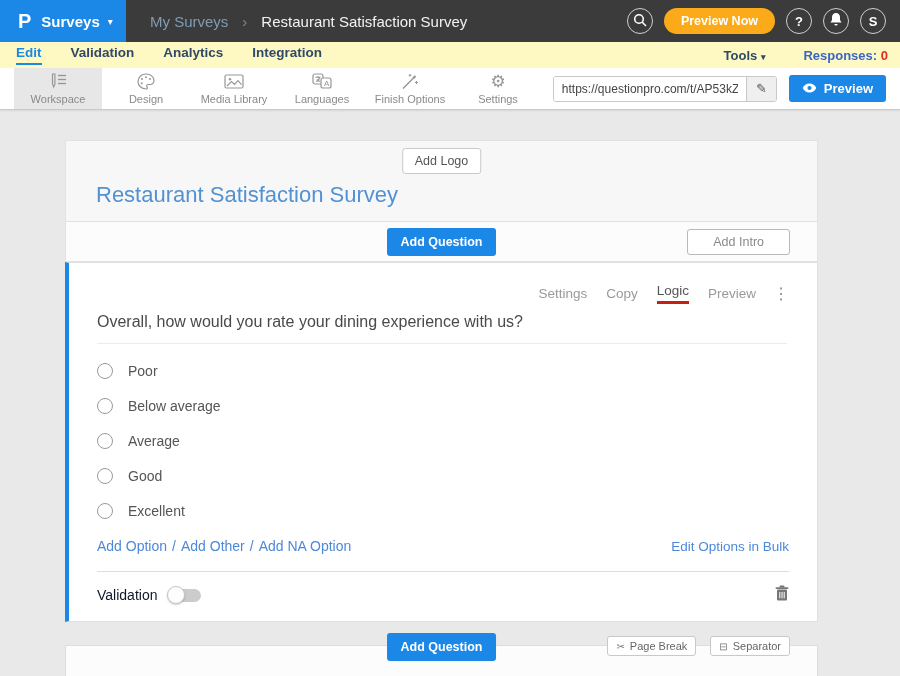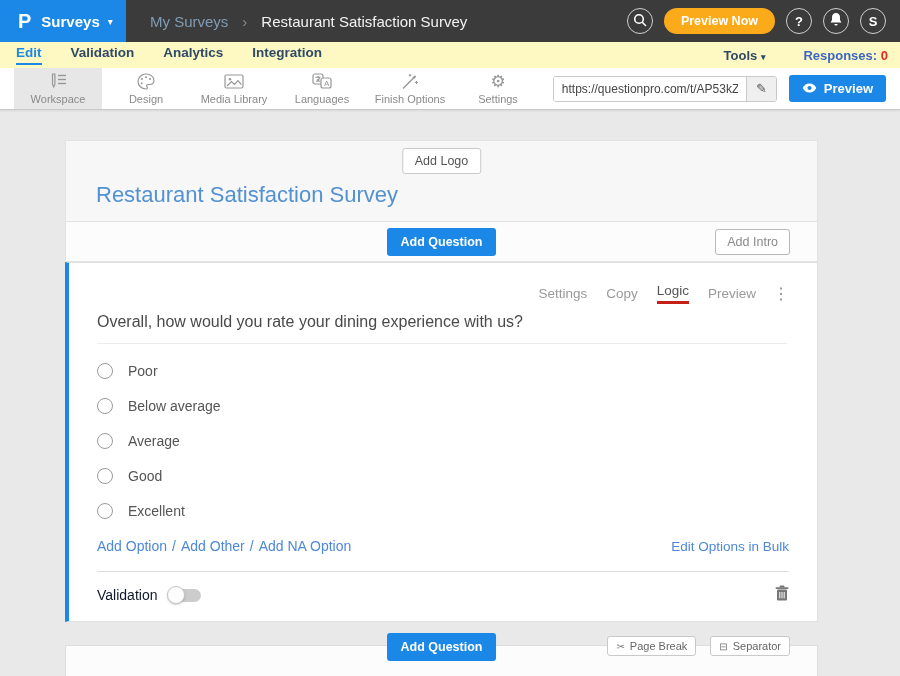--- a/index.html
+++ b/index.html
@@ -48,21 +48,21 @@
   
   .main { height:650px; padding-top:30px; }
   .card-col { width:753px; margin-left:65px; position:relative; }
 
   .survey-head { background:#f7f7f7; border:1px solid #e2e2e2; height:82px; position:relative; }
   .add-logo-btn { position:absolute; top:7px; left:50%; transform:translateX(-50%); background:#fff; border:1px solid #c9c9c9; border-radius:3px; font-size:12.5px; color:#555; padding:5px 12px; cursor:pointer; }
   .survey-title { position:absolute; left:30px; bottom:13px; color:#5291d2; font-size:22px; font-weight:normal; }
 
   .addq-strip { background:#fcfcfc; border:1px solid #e2e2e2; border-top:none; height:40px; position:relative; display:flex; align-items:center; justify-content:center; }
   .addq-btn { background:#1b87e6; color:#fff; border:none; border-radius:3px; font-size:12.5px; font-weight:bold; padding:7px 14px; cursor:pointer; }
-  .add-intro-btn { position:absolute; right:27px; top:50%; transform:translateY(-50%); background:#fff; border:1px solid #b9b9b9; border-radius:3px; color:#8a8a8a; font-size:12.5px; padding:5px 11px; cursor:pointer; }
+  .add-intro-btn { position:absolute; right:27px; top:50%; transform:translateY(-50%); background:#fff; border:1px solid #b9b9b9; border-radius:3px; color:#8a8a8a; font-size:12.5px; padding:5px 25px; cursor:pointer; }
 
   .question-card { background:#fff; border:1px solid #e0e0e0; border-left:4px solid #1b87e6; height:360px; position:relative; padding:0 28px; overflow:hidden; }
 
   .q-actions { display:flex; justify-content:flex-end; align-items:center; gap:19px; padding-top:20px; }
   .q-action { font-size:13.5px; color:#9a9a9a; cursor:pointer; }
   .q-action.annotated { color:#555; border-bottom:3px solid #c52016; padding-bottom:3px; }
   .q-ellipsis { font-size:16px; color:#8a8a8a; cursor:pointer; margin-left:-2px; }
 
   .q-text { margin-top:9px; font-size:16px; color:#4a4a4a; padding-bottom:12px; border-bottom:1px solid #ececec; margin-right:2px; cursor:text; }
 

